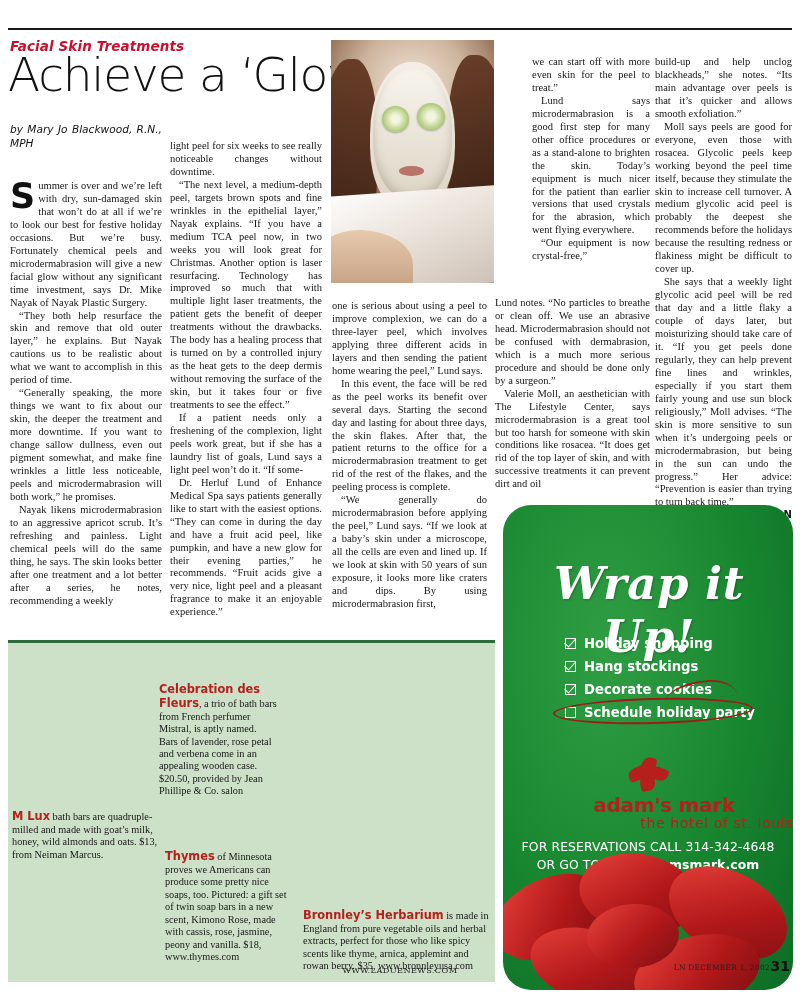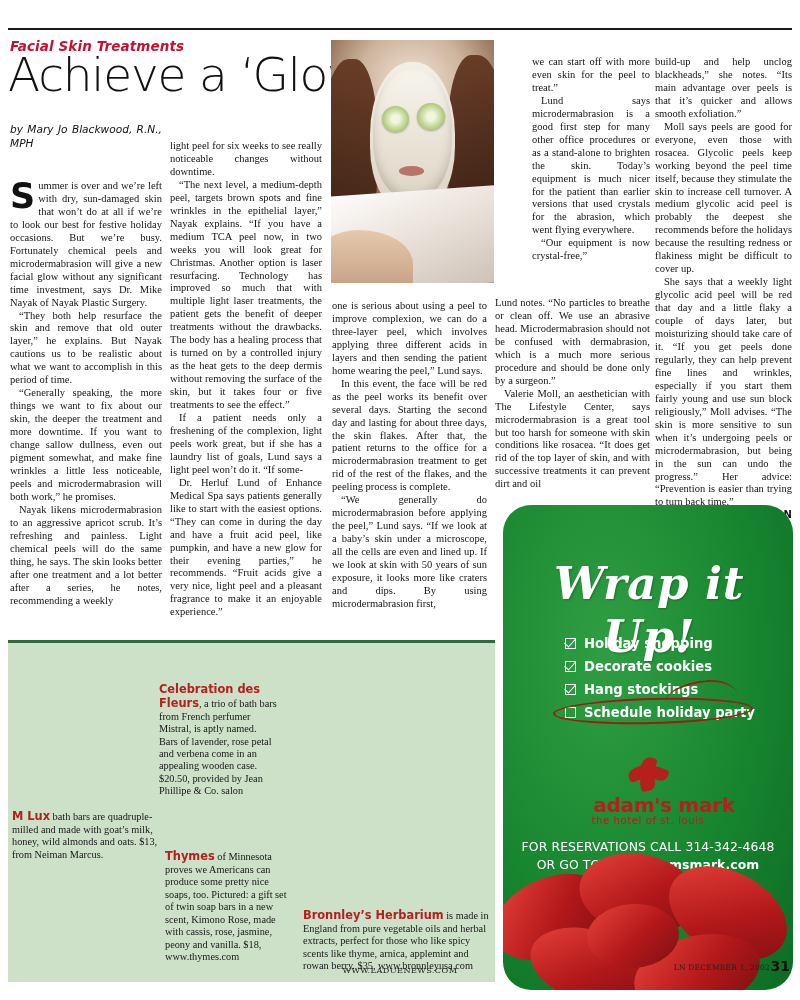--- a/index.html
+++ b/index.html
@@ -196,23 +196,23 @@
   .ad-brand {
     position: absolute; left: 0; top: 288px; width: 290px;
     text-align: center;
     font-family: "DejaVu Sans", sans-serif;
     font-weight: bold; font-size: 20px; color: #b5201c;
     letter-spacing: -.3px;
     margin-left: 16px;
   }
   .ad-brand-sub {
     position: absolute; left: 0; top: 310px; width: 290px;
-    text-align: center;
-    font-family: "DejaVu Sans", sans-serif;
-    font-size: 10px; color: #b5201c; letter-spacing: .6px;
+    text-align: right;
+    font-family: "DejaVu Sans", sans-serif;
+    font-size: 14px; color: #b5201c; letter-spacing: .6px;
   }
   .ad-res1, .ad-res2 {
     position: absolute; left: 0; width: 290px; text-align: center;
     font-family: "DejaVu Sans", sans-serif;
     color: #ffffff; font-size: 12.4px; letter-spacing: .1px;
   }
   .ad-res1 { top: 334px; }
   .ad-res2 { top: 352px; }
   .ad-res2 b { font-weight: bold; }
   .bow {
@@ -333,25 +333,25 @@
   <div class="ad">
     <div class="ad-script">Wrap it Up!</div>
 
     <div class="checklist">
       <div class="check-row">
         <span class="box checked"></span>
         <span>Holiday shopping</span>
       </div>
       <div class="check-row">
         <span class="box checked"></span>
-        <span>Decorate cookies</span>
+        <span>Hang stockings</span>
       </div>
       <div class="check-row">
         <span class="box checked"></span>
-        <span>Hang stockings</span>
+        <span>Decorate cookies</span>
       </div>
       <div class="check-row">
         <span class="box"></span>
         <span>Schedule holiday party</span>
         <span class="circle-anno">
           <span class="circle-tail"></span>
         </span>
       </div>
     </div>
 

